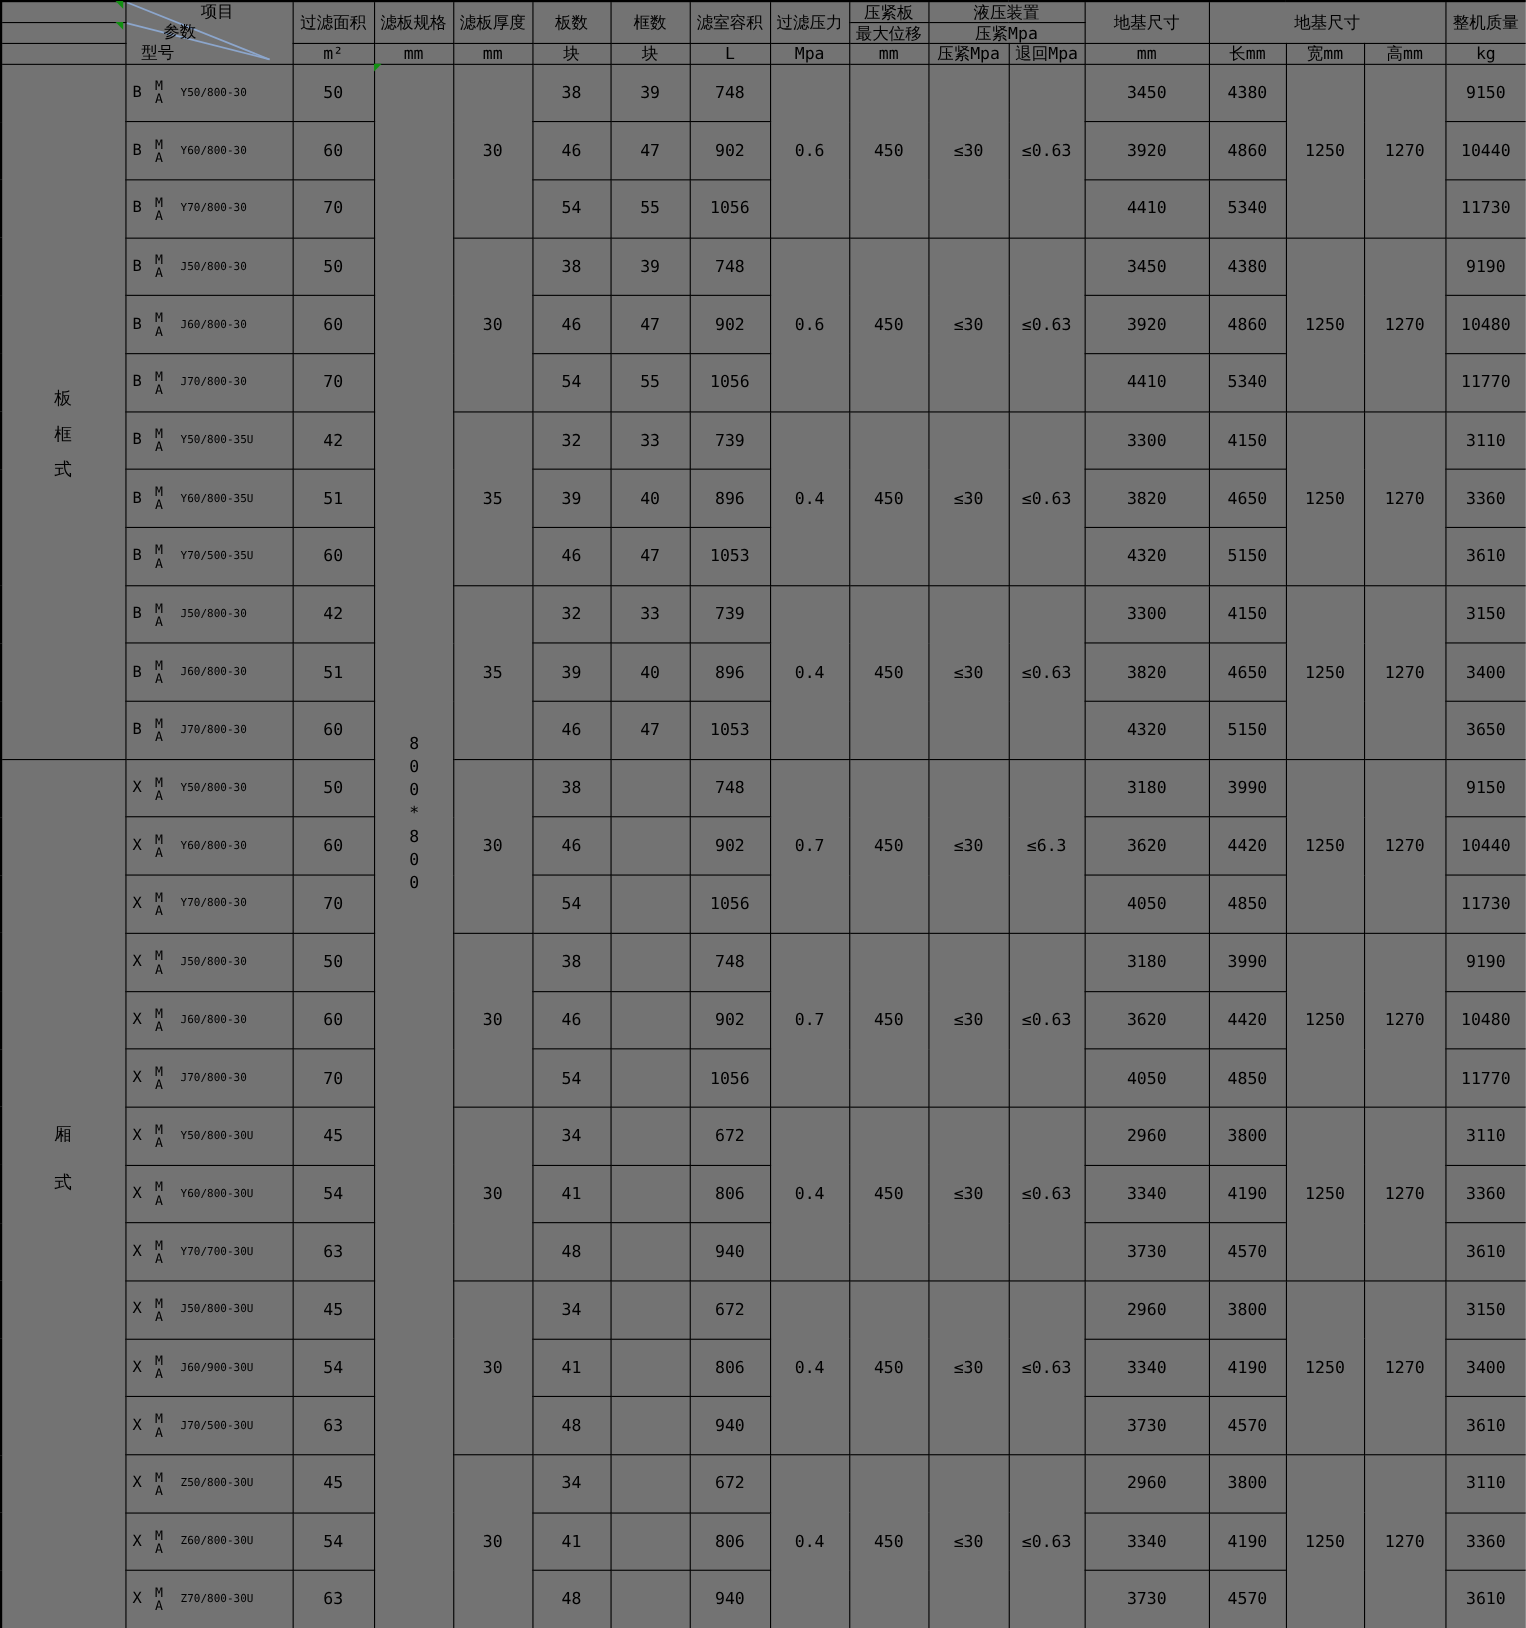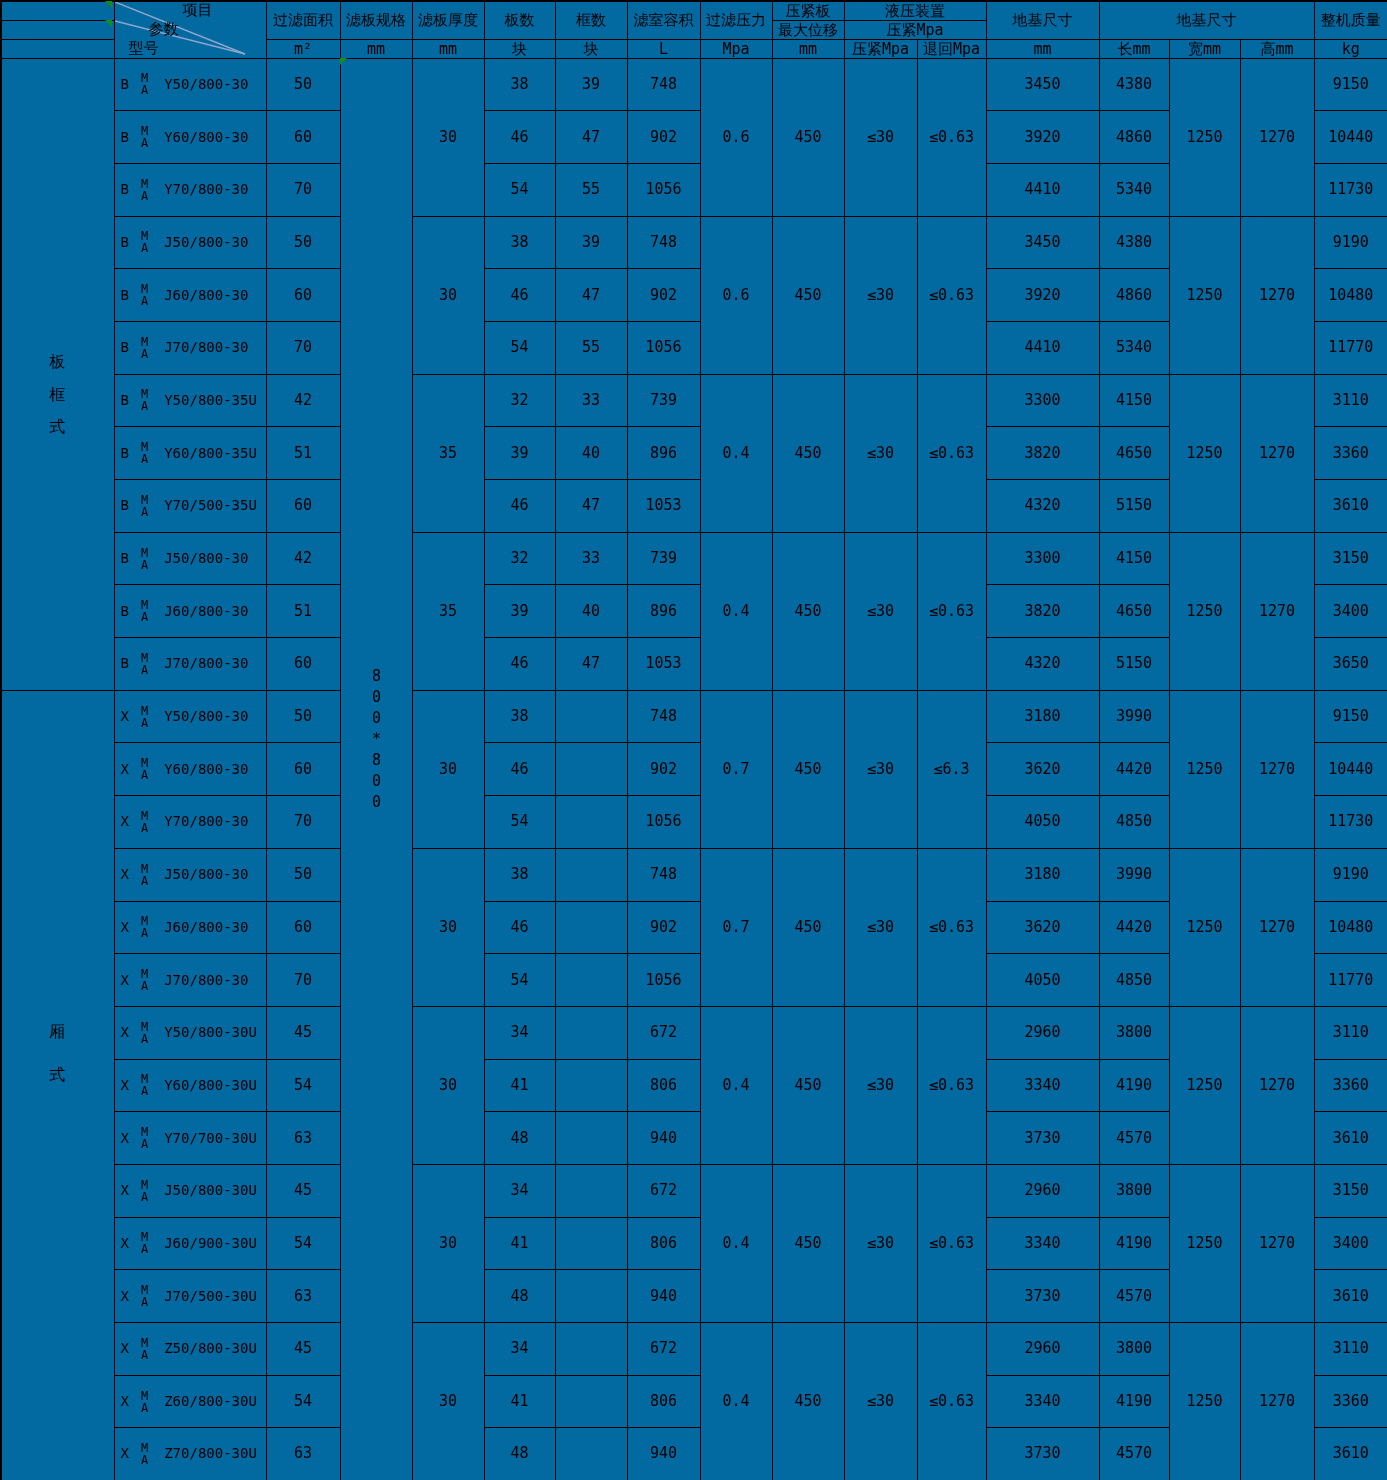--- a/index.html
+++ b/index.html
@@ -1,16 +1,16 @@
 <!DOCTYPE html>
 <html><head>
 <meta charset="utf-8">
 <style>
   html,body{margin:0;padding:0;background:#fff;}
-  .wrap{position:relative;width:1387px;height:1480px;background:#0369a1;
+  .wrap{position:relative;width:1387px;height:1480px;background:#737373;
         font-family:"DejaVu Sans Mono","DejaVu Sans",monospace;color:#000;}
   table{border-collapse:collapse;table-layout:fixed;width:1387px;height:1480px;border:2px solid #000;}
   td{border:1px solid #000;padding:0;margin:0;text-align:center;vertical-align:middle;
      font-size:15px;line-height:17px;overflow:hidden;}
   thead tr{height:19px;}
   thead td{font-size:15px;line-height:16px;white-space:nowrap;}
   .corner{position:relative;}
   .corner svg.diag{position:absolute;left:0;top:0;}
   .corner .lbl{position:absolute;font-size:15px;line-height:15px;white-space:nowrap;}
   .seccell{vertical-align:middle;}
@@ -18,21 +18,21 @@
           font-size:16px;white-space:nowrap;}
   .s1{letter-spacing:32px;transform:translateY(17px);}
   .s2{letter-spacing:42px;transform:translateY(-30px);}
   .vspec{display:inline-block;writing-mode:vertical-rl;text-orientation:upright;
          font-size:15px;letter-spacing:3px;transform:translateY(-27px);}
   .modelcell{text-align:left;}
   .mrow{display:flex;align-items:center;padding-left:6px;}
   .mrow .mp{font-size:14px;margin-right:12px;}
   .mrow .stack{display:flex;flex-direction:column;align-items:center;font-size:12px;
                line-height:12px;margin-right:16px;}
-  .mrow .mr{font-size:14px;white-space:nowrap;}
+  .mrow .mr{font-size:10px;white-space:nowrap;}
   .tri{position:absolute;width:0;height:0;}
   .tri-tr{border-top:7px solid #129012;border-left:7px solid transparent;}
   .tri-tl{border-top:7px solid #129012;border-right:7px solid transparent;}
 </style>
 </head>
 <body>
 
 <div class="wrap">
   <table>
     <colgroup>

